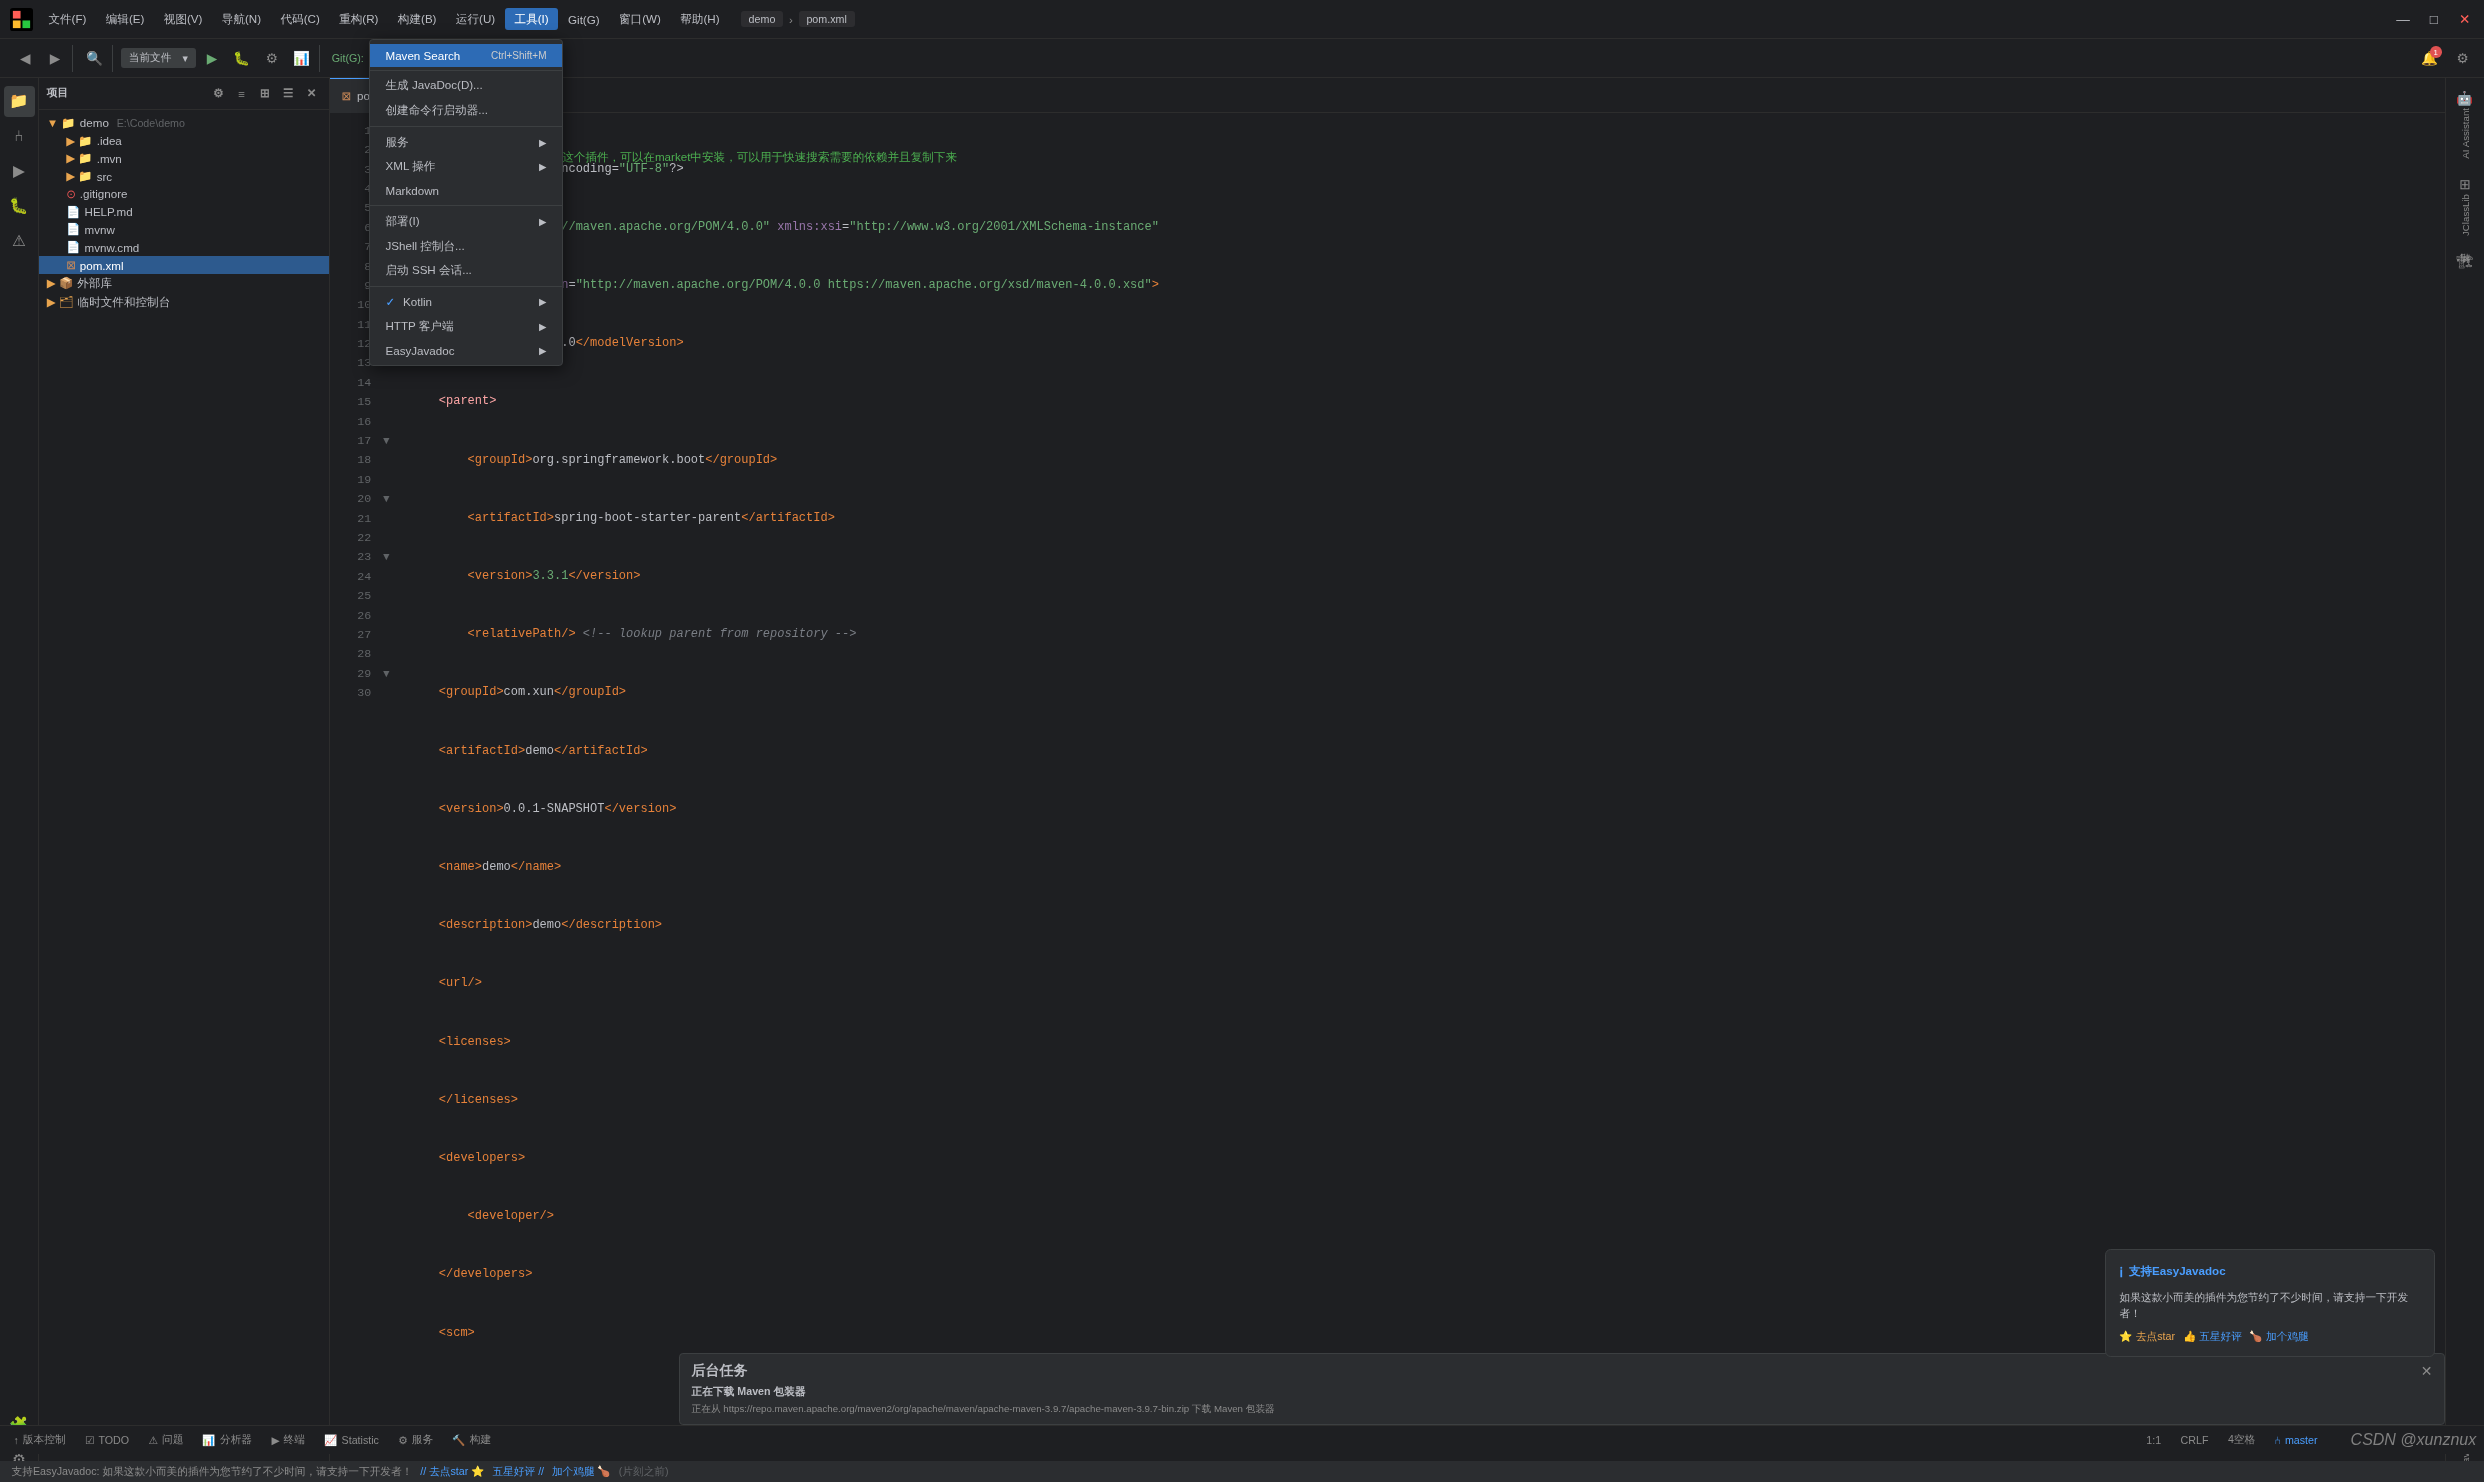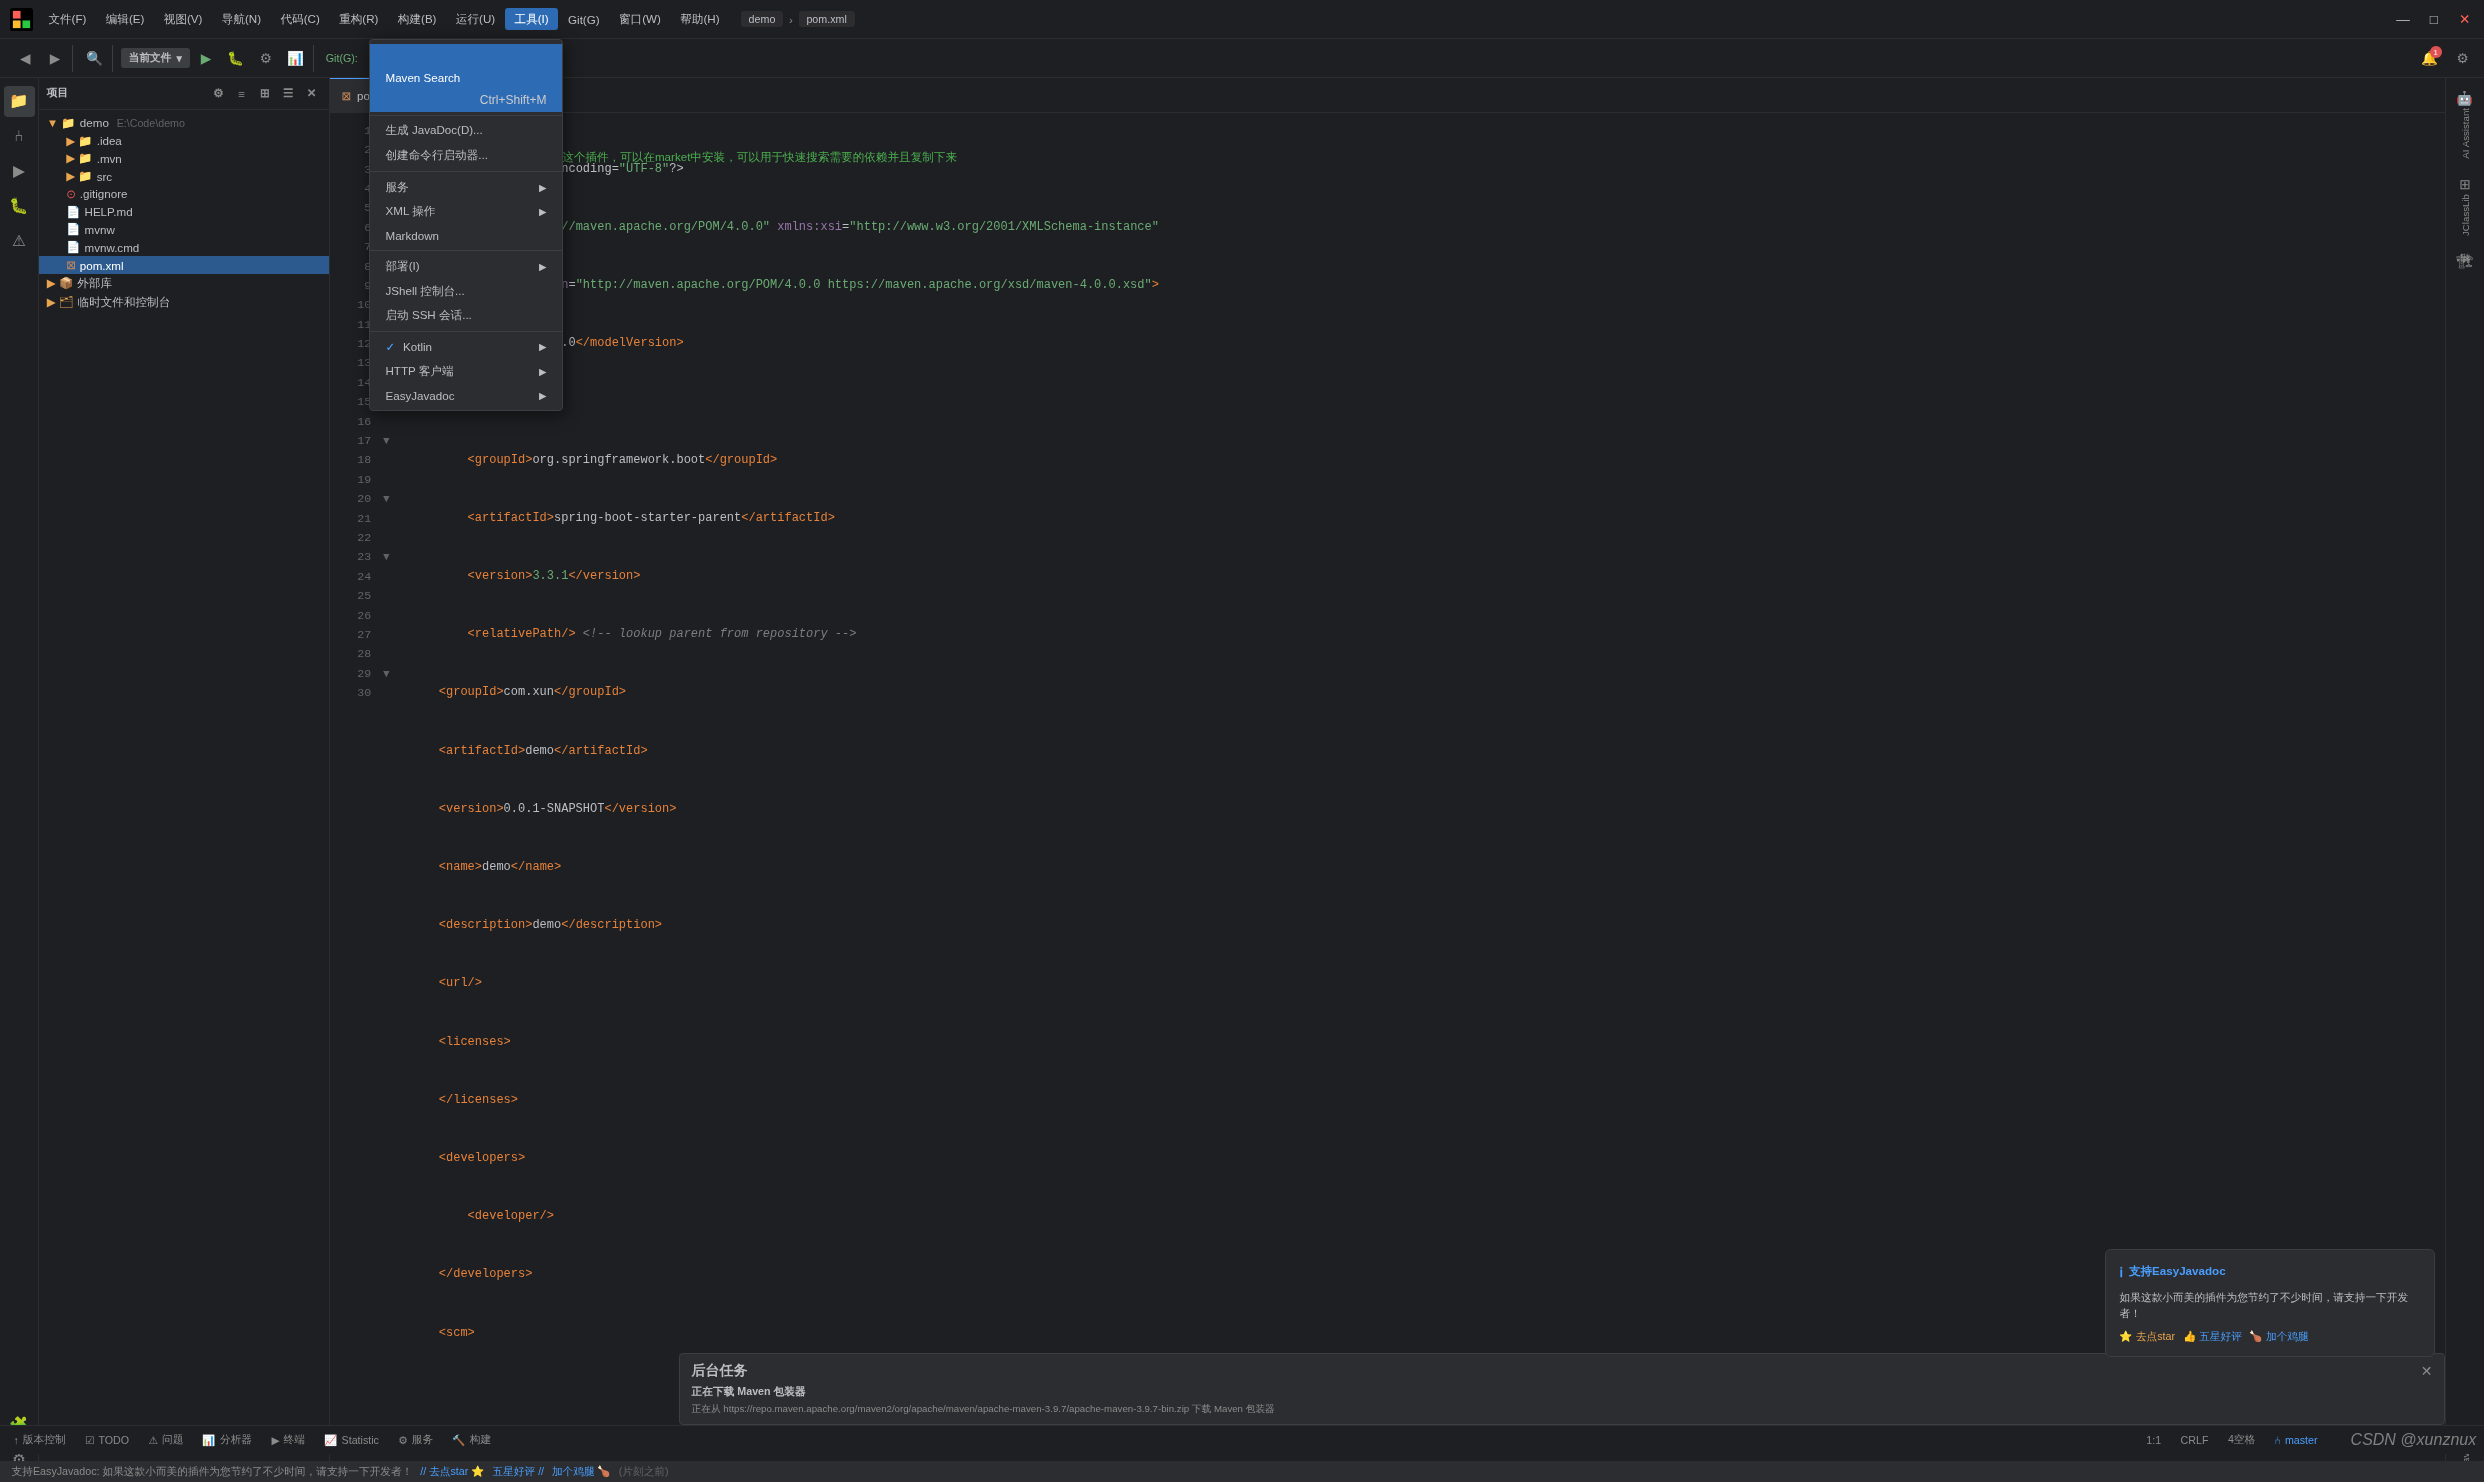--- a/index.html
+++ b/index.html
@@ -93,28 +93,27 @@
       align-items: center;
       justify-content: center;
       cursor: pointer;
       color: #8b8b8b;
       border-radius: 2.9px;
       font-size: 13.6px;
     }
     .toolbar-dropdown {
       display: flex;
       align-items: center;
-      gap: 5px;
+      gap: 11px;
       padding: 2.9px 7.8px;
       background: #3c3f41;
       border-radius: 2.9px;
       cursor: pointer;
       font-size: 10.7px;
       color: #bcbec4;
-      font-weight: bold;
     }
     .git-label {
       color: #6aab73;
       font-size: 10.7px;
       padding: 1.9px 3.9px;
     }
 
     
     .main-layout {
       display: flex;
@@ -378,23 +377,22 @@
       color: #bcbec4;
       gap: 7.8px;
       position: relative;
     }
     .menu-item.highlighted {
       background: #2d6bb5;
       color: #fff;
     }
     .menu-item .shortcut {
       margin-left: auto;
-      font-size: 12px;
-      color: #8b8b8b;
-      margin-top: 44px;
+      font-size: 10px;
+      color: #8b8b8b;
     }
     .menu-item.highlighted .shortcut { color: #ccc; }
     .menu-divider {
       height: 1px;
       background: #3c3f41;
       margin: 2.9px 0;
     }
     .menu-submenu-arrow {
       margin-left: auto;
       font-size: 9.7px;

